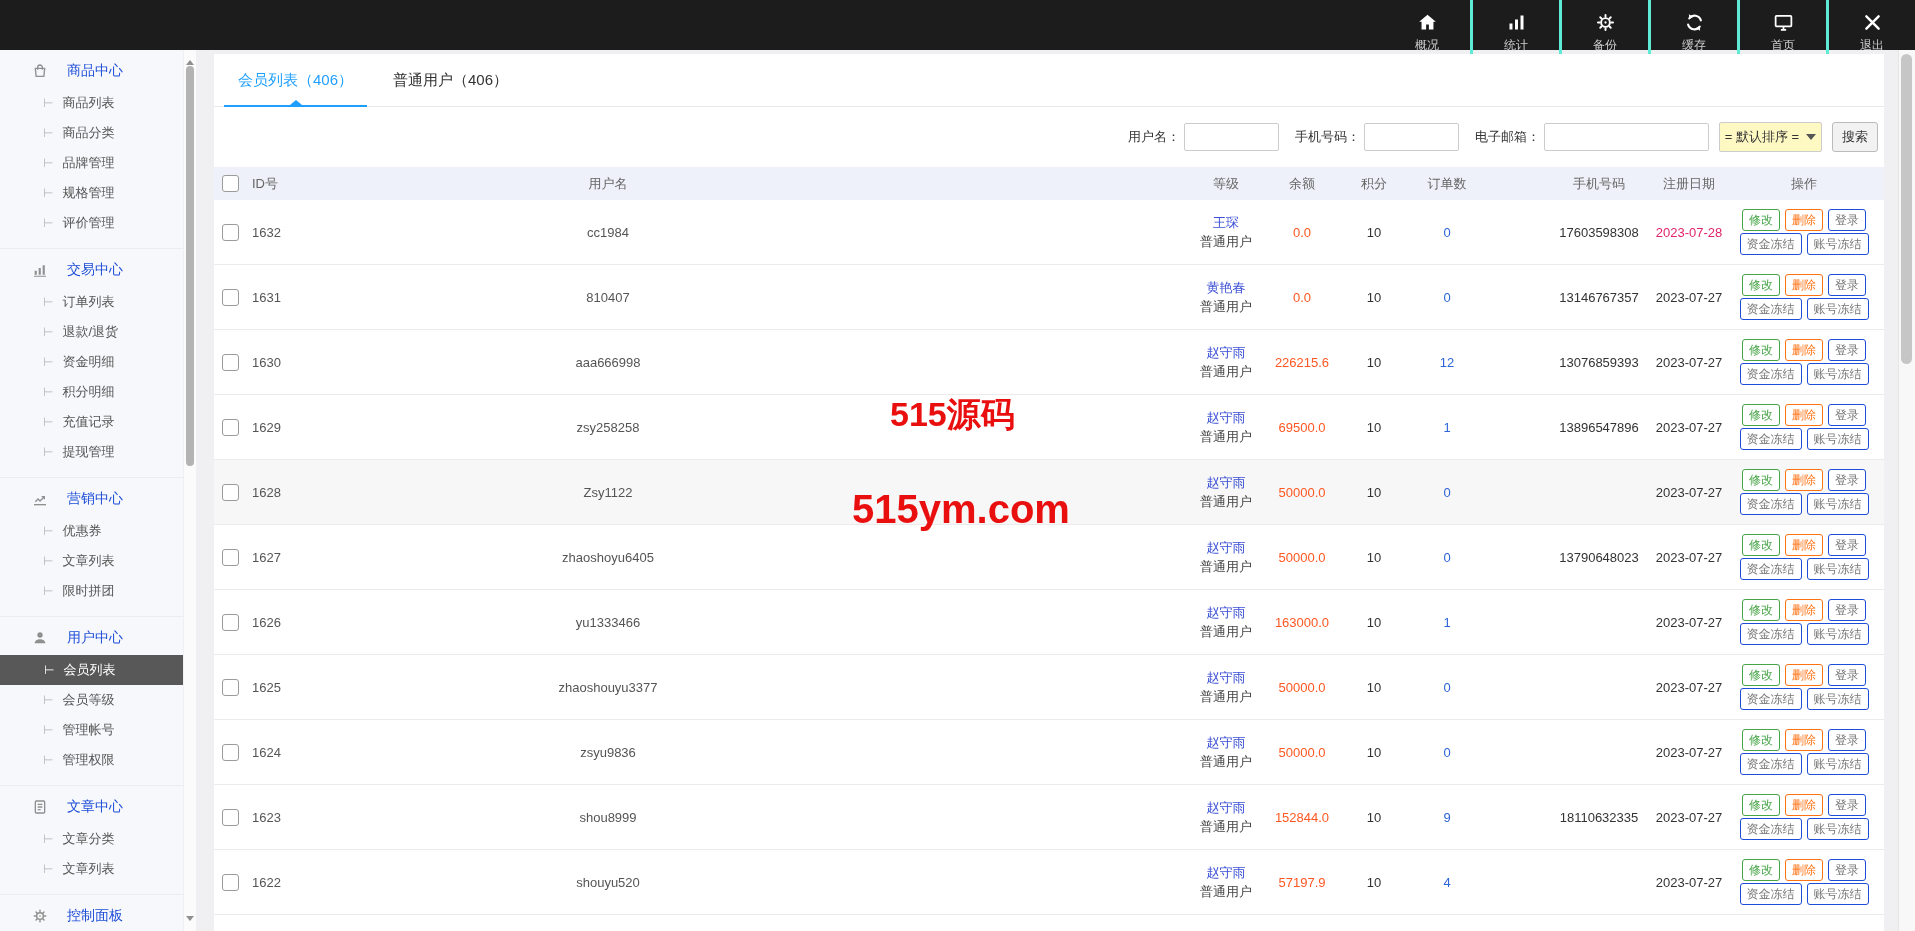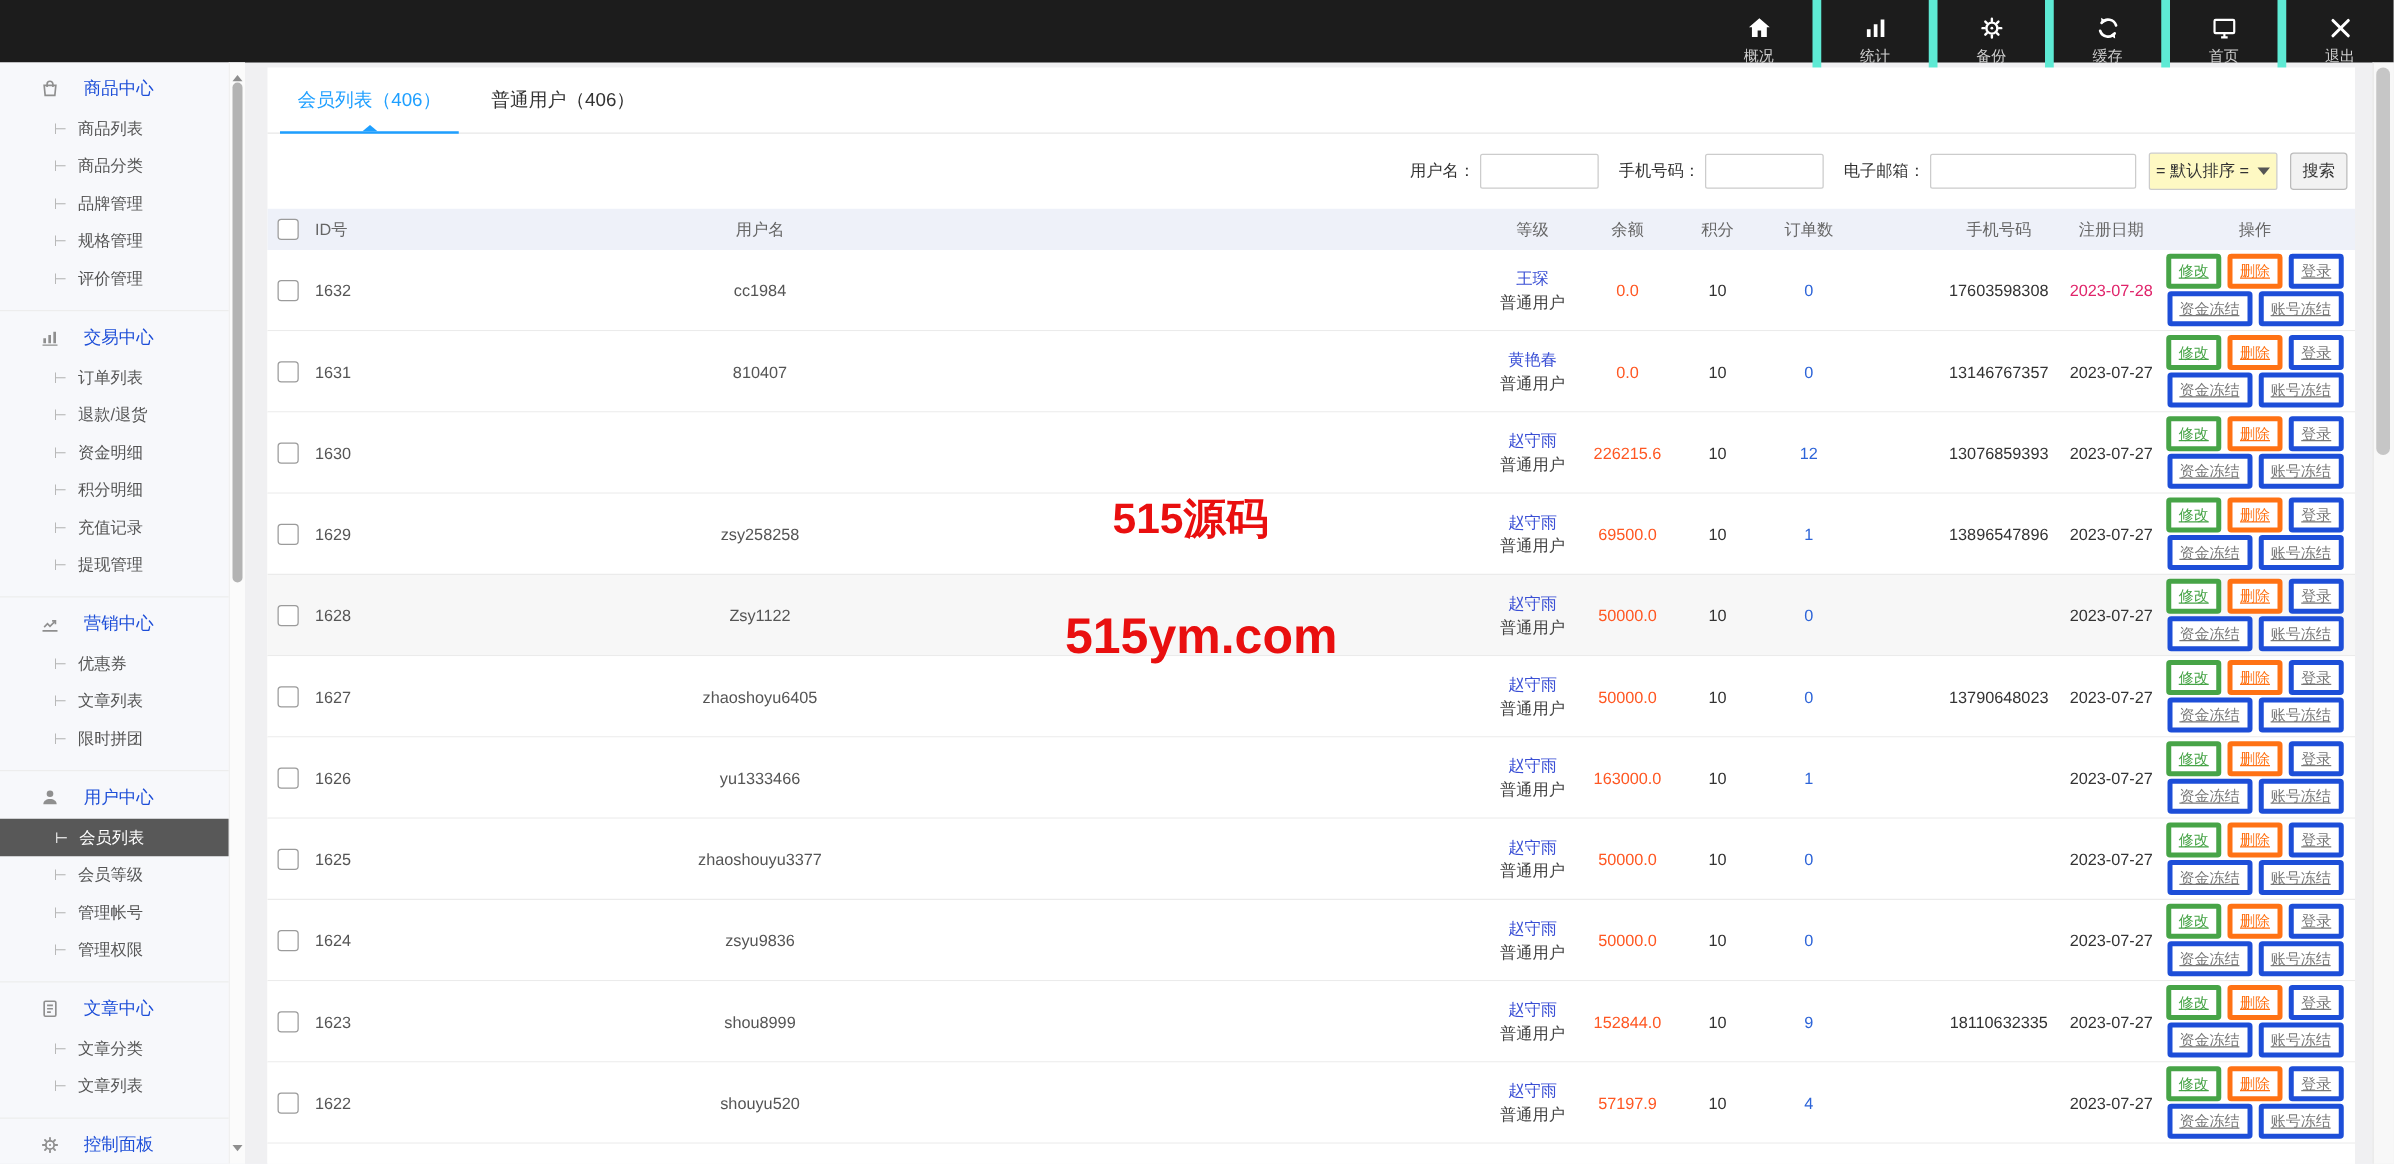--- a/index.html
+++ b/index.html
@@ -1,21 +1,21 @@
 <!DOCTYPE html>
 <html style="--accent-blue: #1e9fff; --link-blue: #3a4fd5; --orders-blue: #2d64d8; --balance-orange: #ff5722; --date-red: #e0246a; --watermark-red: #e90f0f; --button-green: #47a447; --button-orange: #ff7214;"><head>
 <meta charset="utf-8">
 <style>
   html,body{margin:0;padding:0;width:1915px;height:931px;overflow:hidden;
     font-family:"Liberation Sans","DejaVu Sans",sans-serif;background:#f0f0f2;}
   
   .topbar{height:50px;background:#1c1c1c;position:relative;display:flex;justify-content:flex-end;}
   .top-item{width:86px;height:63px;display:flex;flex-direction:column;align-items:center;justify-content:center;
     gap:6px;cursor:pointer;}
-  .top-item + .top-item{border-left:7px solid #5eead4;}
+  .top-item + .top-item{border-left:3px solid #5eead4;}
   .top-icon{color:#fff;height:22px;display:flex;align-items:center;}
   .top-icon svg{width:21px;height:21px;display:block;}
   .top-label{font-size:12px;color:#cfcfcf;line-height:13px;}
   
   .layout{display:flex;height:881px;position:relative;}
   
   .sidebar{width:196px;background:#f7f8fb;position:relative;flex:none;}
   .sidebar-inner{width:184px;}
   .sec{padding:4px 0 10px;}
   .sec + .sec{border-top:1px solid #ededed;}
@@ -69,22 +69,22 @@
   .c-bal{width:72px;flex:none;text-align:center;color:var(--balance-orange,#ff5722);}
   .c-pts{width:72px;flex:none;text-align:center;color:#333;}
   .c-ord{width:74px;flex:none;text-align:center;color:var(--orders-blue,#2d64d8);cursor:pointer;}
   .c-sp2{width:60px;flex:none;}
   .c-phone{width:110px;flex:none;text-align:center;color:#333;}
   .c-date{width:70px;flex:none;text-align:center;color:#333;}
   .c-date.red{color:var(--date-red,#e0246a);}
   .c-act{width:160px;flex:none;text-align:center;}
   .thead .c-bal,.thead .c-pts,.thead .c-ord,.thead .c-phone,.thead .c-date{color:#666;}
   .act-line{display:flex;justify-content:center;gap:5px;margin:2.5px 0;}
-  .btn{display:inline-block;border:4px solid #1d4ed8;border-radius:3px;background:#fff;color:#777;
-    font-size:12px;line-height:20px;padding:0 6px;cursor:pointer;white-space:nowrap;text-decoration:underline;}
+  .btn{display:inline-block;border:1px solid #1d4ed8;border-radius:3px;background:#fff;color:#777;
+    font-size:12px;line-height:20px;padding:0 6px;cursor:pointer;white-space:nowrap;}
   .btn-green{color:var(--button-green,#47a447);border-color:var(--button-green,#47a447);}
   .btn-orange{color:var(--button-orange,#ff7214);border-color:var(--button-orange,#ff7214);}
   
   .wm{position:absolute;color:var(--watermark-red,#e90f0f);font-weight:bold;pointer-events:none;white-space:nowrap;}
   .wm1{left:676px;top:338px;font-size:34px;}
   .wm2{left:638px;top:433px;font-size:40px;}
   
   .page-scroll{position:absolute;right:0;top:50px;width:16px;height:881px;background:#f8f8f8;border-left:1px solid #e6e6e6;}
   .page-thumb{position:absolute;top:4px;left:2px;width:11px;height:310px;background:#c6c6c6;border-radius:6px;}
 </style>
@@ -419,20 +419,21 @@
         <span class="btn">资金冻结</span>
         <span class="btn">账号冻结</span>
       </div>
     </div>
   </div>
           <div class="trow">
     <div class="c-check">
               <span class="cb"></span>
             </div>
     <div class="c-id">1630</div>
+    <div class="c-user">aaa666998</div>
     <div class="c-sp1"></div>
     <div class="c-level">
       <div class="lv-name">赵守雨</div>
       <div class="lv-type">普通用户</div>
     </div>
     <div class="c-bal">226215.6</div>
     <div class="c-pts">10</div>
     <div class="c-ord">12</div>
     <div class="c-sp2"></div>
     <div class="c-phone">13076859393</div>

